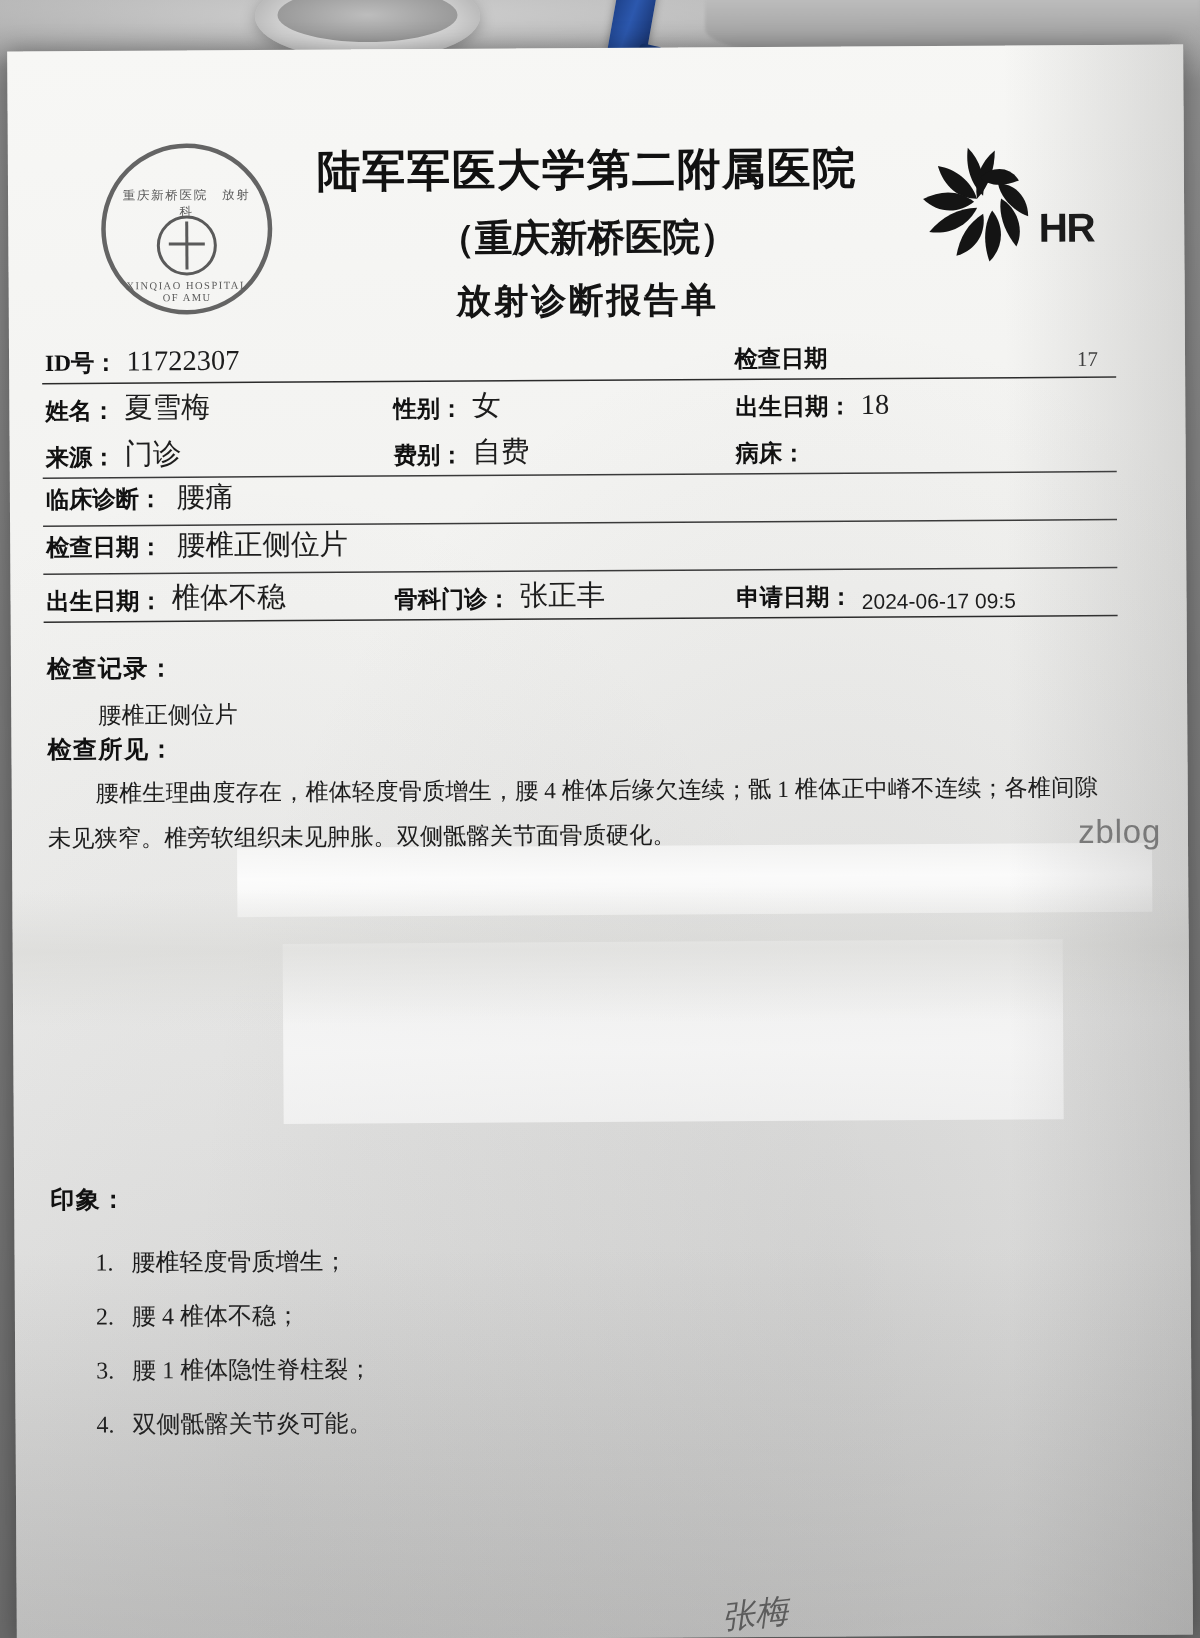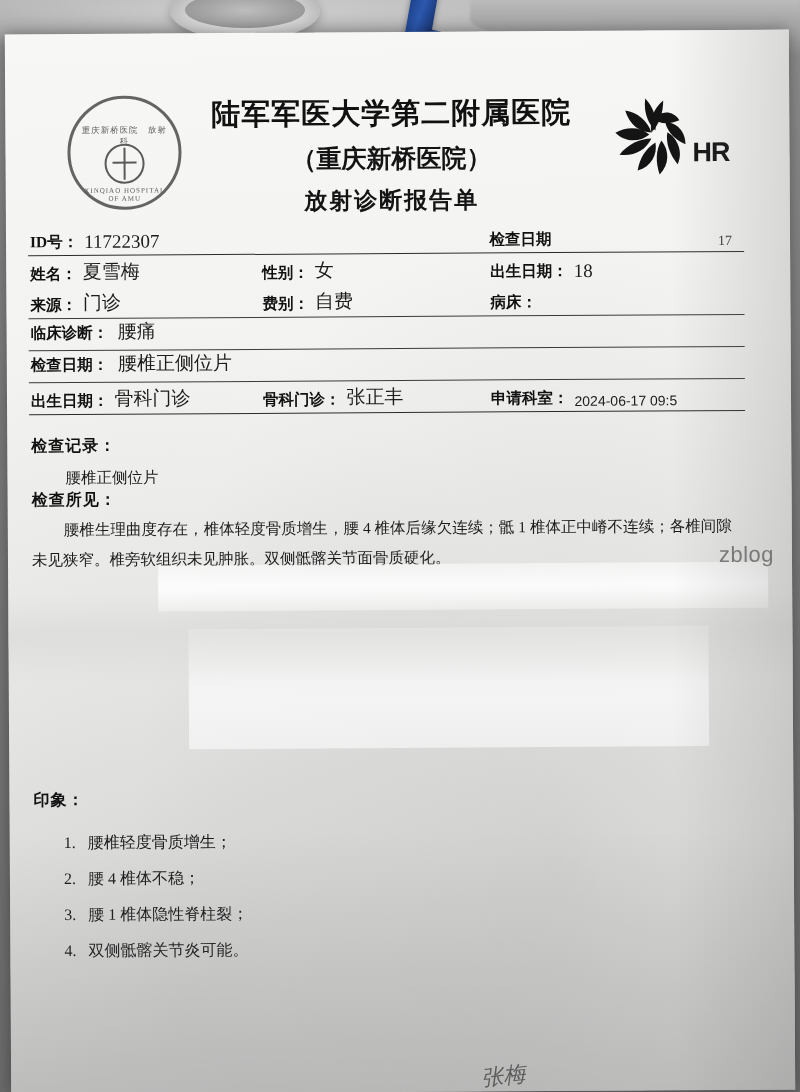--- a/index.html
+++ b/index.html
@@ -422,28 +422,28 @@
 
       <div class="row single">
         <span class="lbl">检查日期：</span>
         <span class="val">腰椎正侧位片</span>
       </div>
       <div class="rule light"></div>
 
       <div class="row">
         <span class="c1">
           <span class="lbl">出生日期：</span>
-          <span class="val">骨科门诊</span>
+          <span class="val">椎体不稳</span>
         </span>
         <span class="c2">
           <span class="lbl">骨科门诊：</span>
           <span class="val">张正丰</span>
         </span>
         <span class="c3">
-          <span class="lbl">申请科室：</span>
+          <span class="lbl">申请日期：</span>
           <span class="val" style="font-family:'Liberation Sans',sans-serif;font-size:14px;">2024-06-17 09:5</span>
         </span>
       </div>
       <div class="rule"></div>
     </div>
 
     <div class="section" id="sec-record">
       <div class="sec-title">检查记录：</div>
       <div class="sec-body">腰椎正侧位片</div>
     </div>

